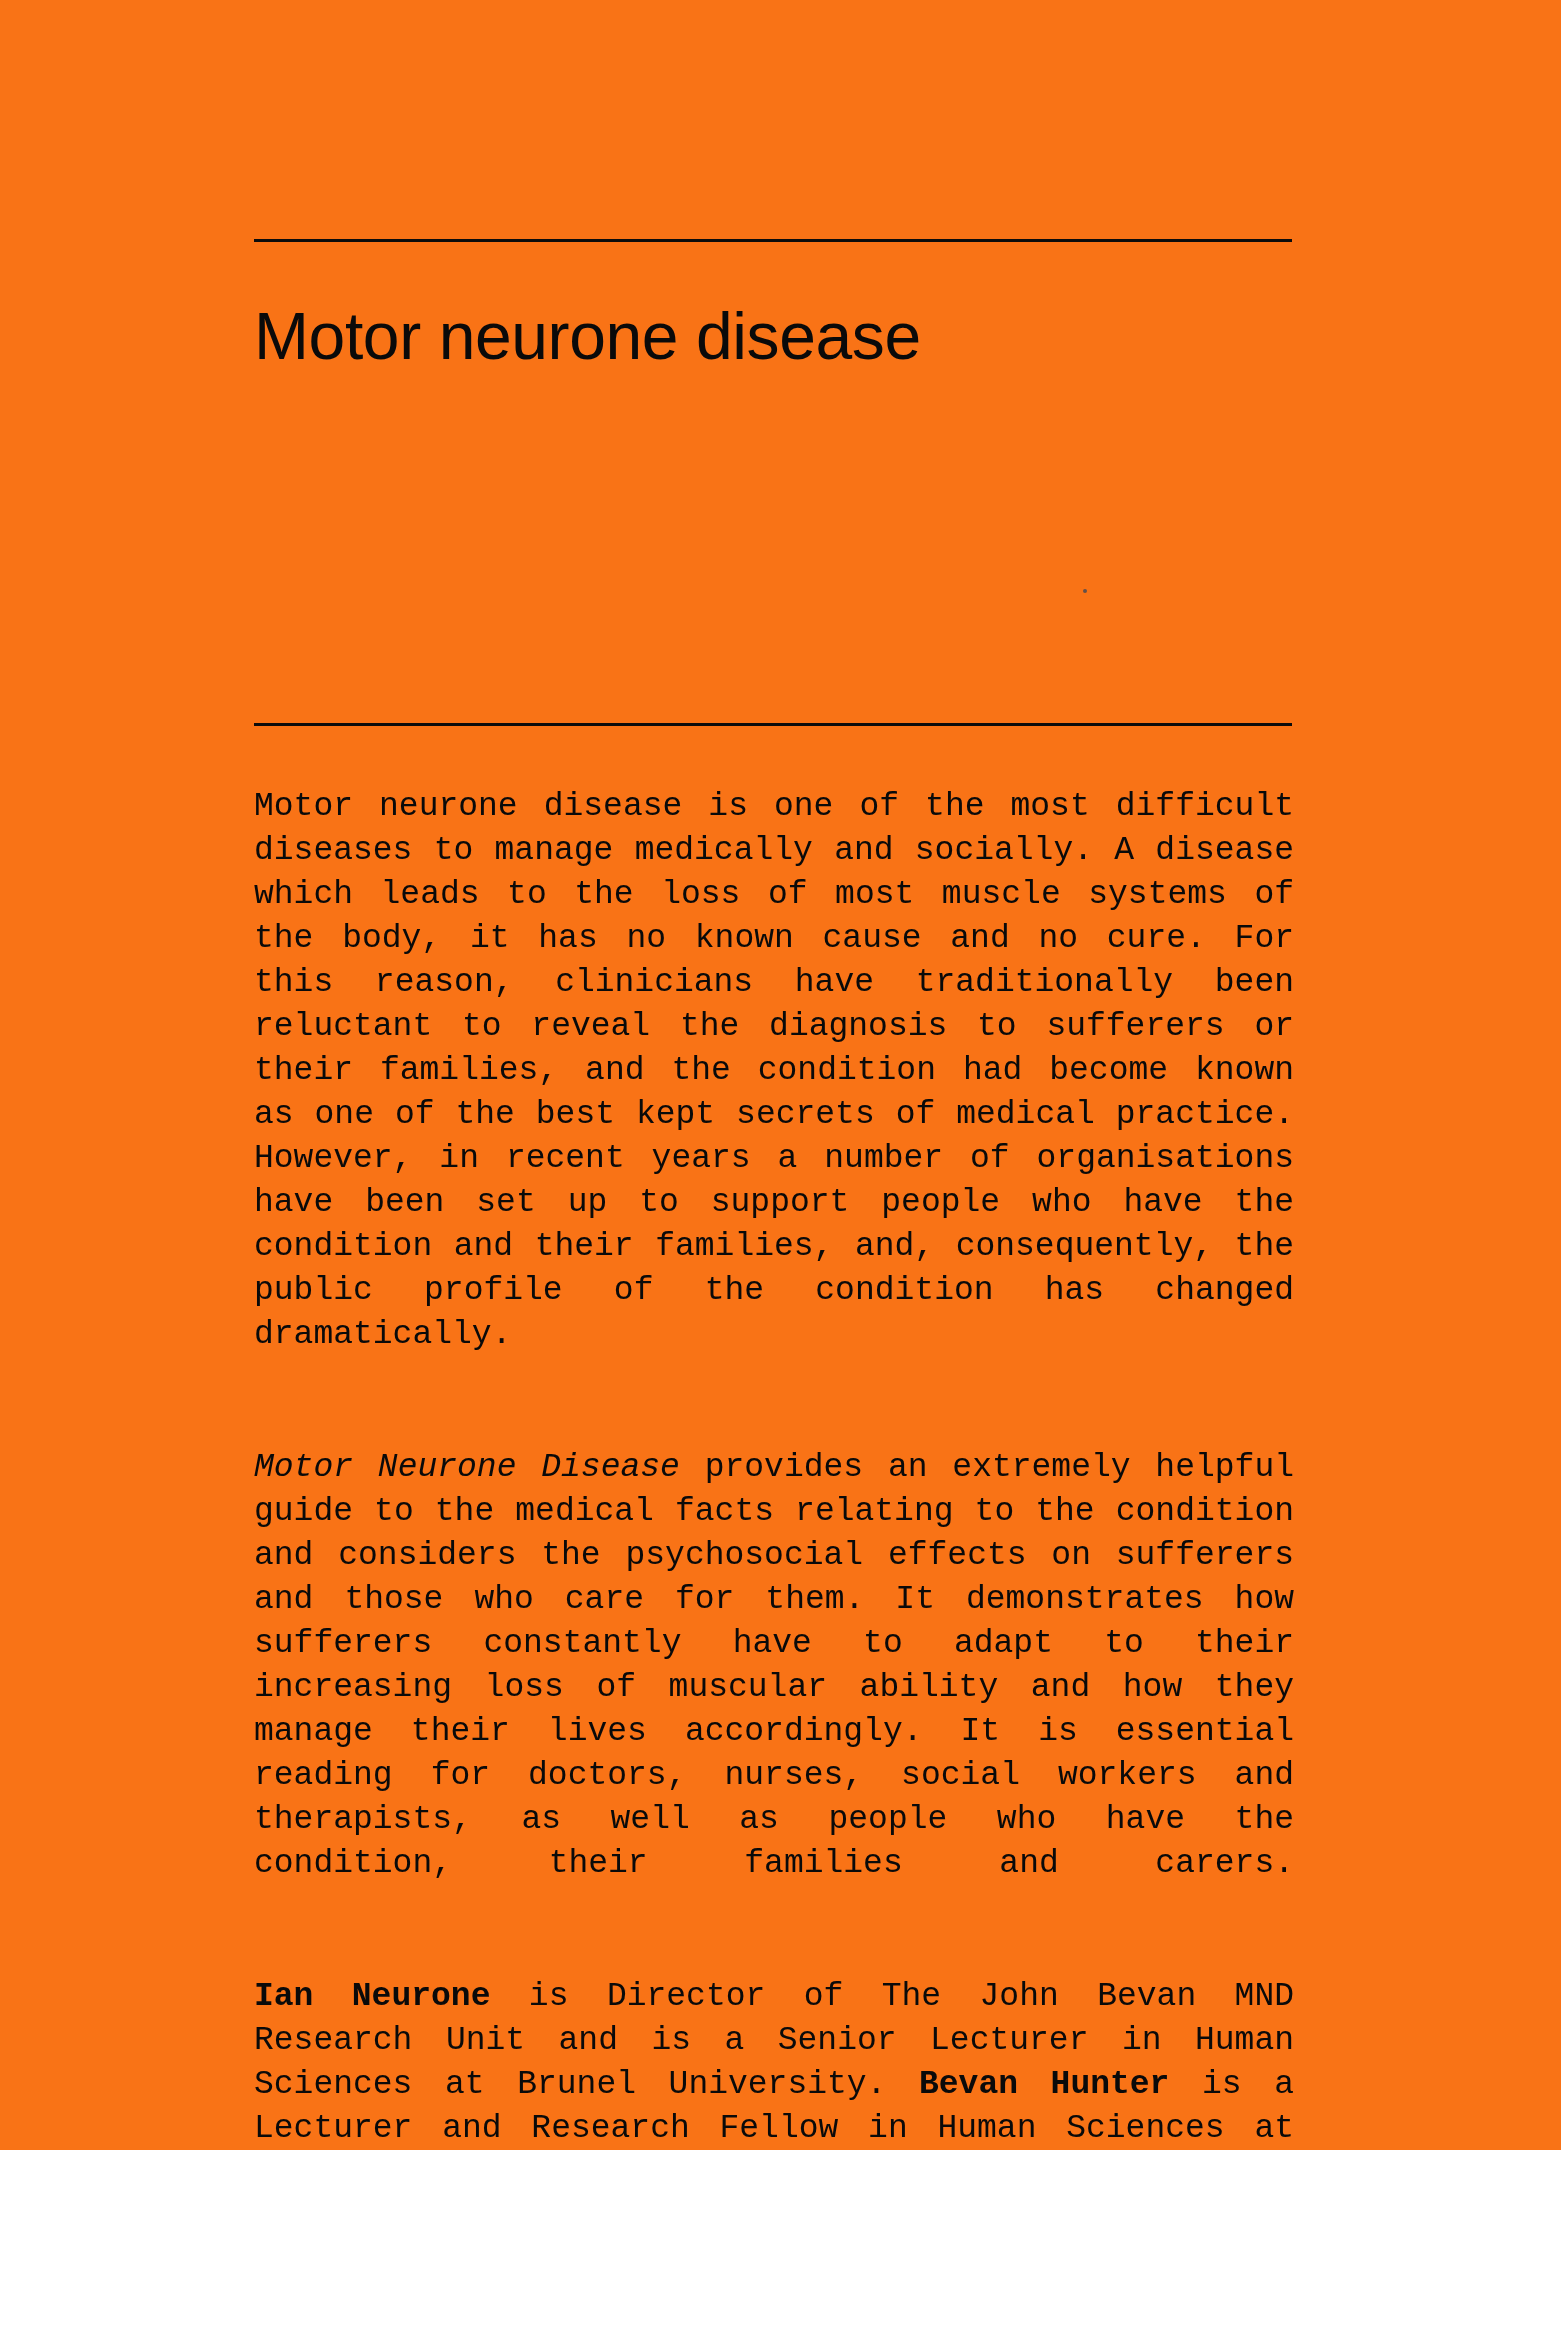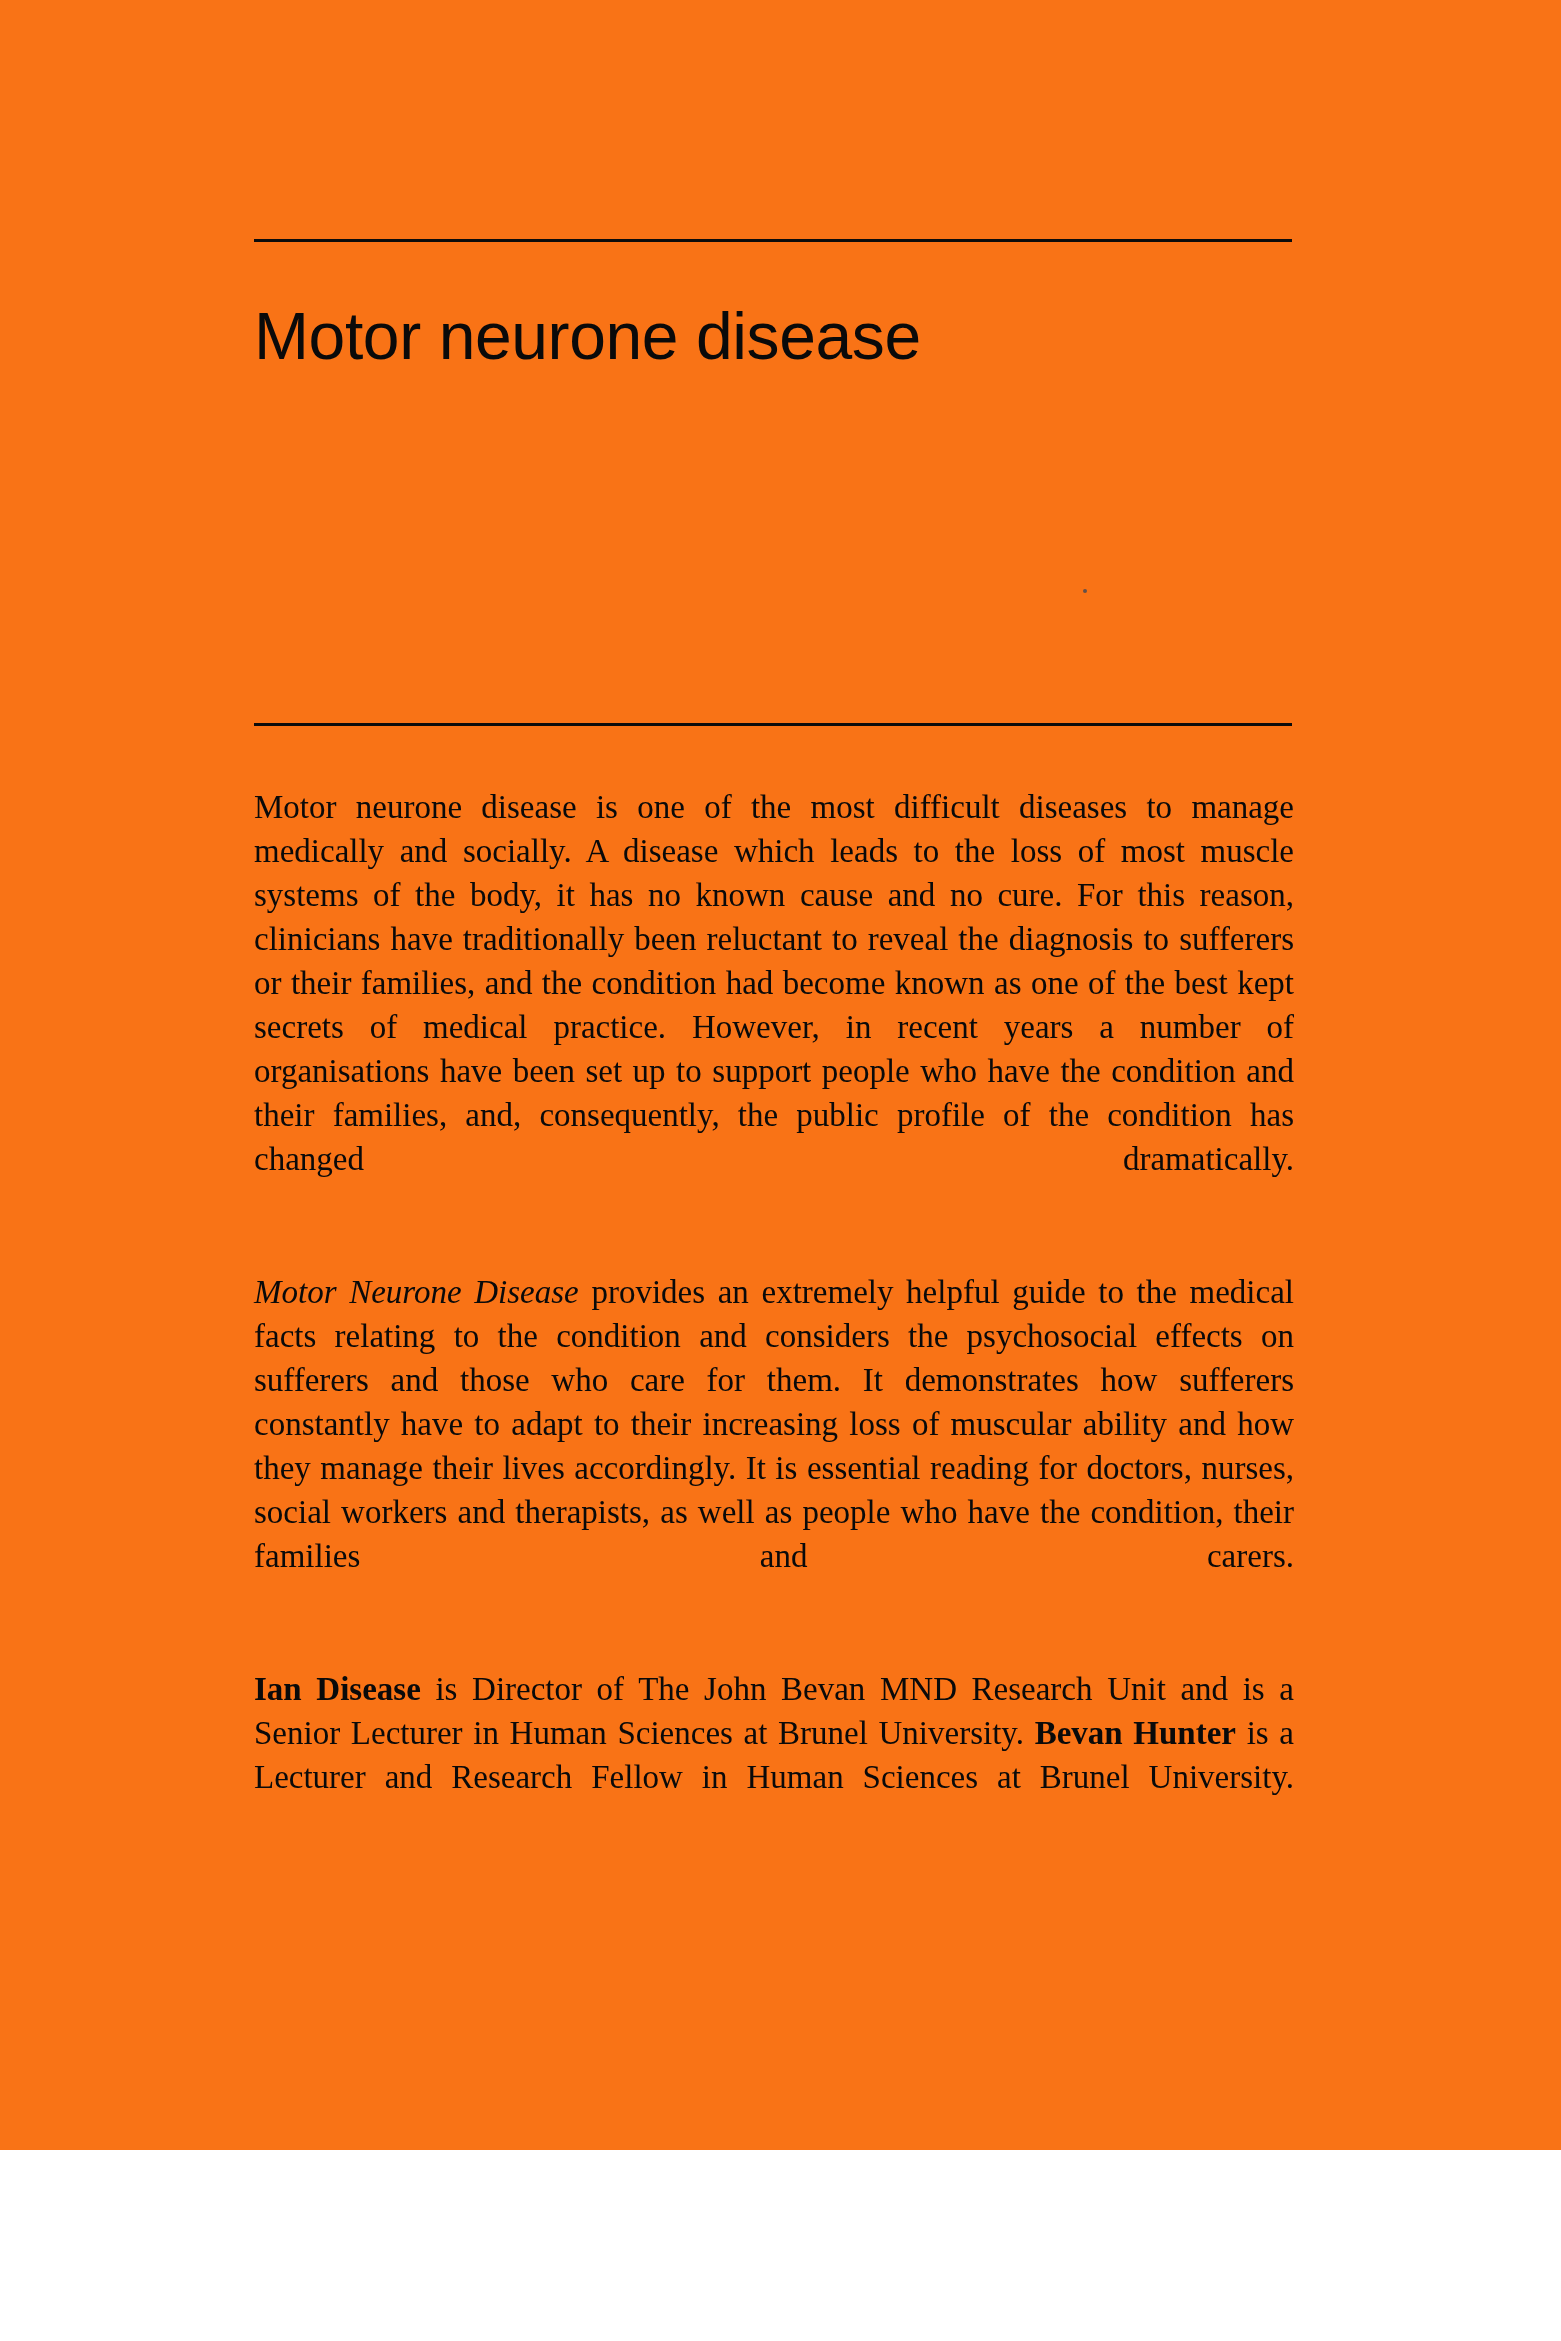--- a/index.html
+++ b/index.html
@@ -42,21 +42,21 @@
     color: #0a0a0a;
     white-space: nowrap;
   }
 
   
   .body-block {
     position: absolute;
     left: 254px;
     top: 785px;
     width: 1040px;
-    font-family: Liberation Serif, serif;
+    font-family: Liberation Mono, monospace;
     color: #0a0a0a;
   }
 
   .para {
     font-size: 33px;
     line-height: 44px;
     text-align: justify;
     text-justify: inter-word;
     margin: 0 0 45px 0;
     -webkit-hyphens: none;
@@ -104,18 +104,18 @@
   <hr class="rule rule-mid">
 
   <div class="speck"></div>
 
   <div class="body-block">
 
     <p class="para">Motor neurone disease is one of the most difficult diseases to manage medically and socially. A disease which leads to the loss of most muscle systems of the body, it has no known cause and no cure. For this reason, clinicians have traditionally been reluctant to reveal the diagnosis to sufferers or their families, and the condition had become known as one of the best kept secrets of medical practice. However, in recent years a number of organisations have been set up to support people who have the condition and their families, and, consequently, the public profile of the condition has changed dramatically.</p>
 
     <p class="para"><em>Motor Neurone Disease</em><span> provides an extremely helpful guide to the medical facts relating to the condition and considers the psychosocial effects on sufferers and those who care for them. It demonstrates how sufferers constantly have to adapt to their increasing loss of muscular ability and how they manage their lives accordingly. It is essential reading for doctors, nurses, social workers and therapists, as well as people who have the condition, their families and carers.</span></p>
 
-    <p class="para"><strong>Ian Disease</strong><span> is Director of The John Bevan MND Research Unit and is a Senior Lecturer in Human Sciences at Brunel University. </span><strong>Bevan Hunter</strong><span> is a Lecturer and Research Fellow in Human Sciences at Brunel University.</span></p>
+    <p class="para"><strong>Ian Neurone</strong><span> is Director of The John Bevan MND Research Unit and is a Senior Lecturer in Human Sciences at Brunel University. </span><strong>Bevan Hunter</strong><span> is a Lecturer and Research Fellow in Human Sciences at Brunel University.</span></p>
 
   </div>
 
 </div>
 
 
 </body></html>

